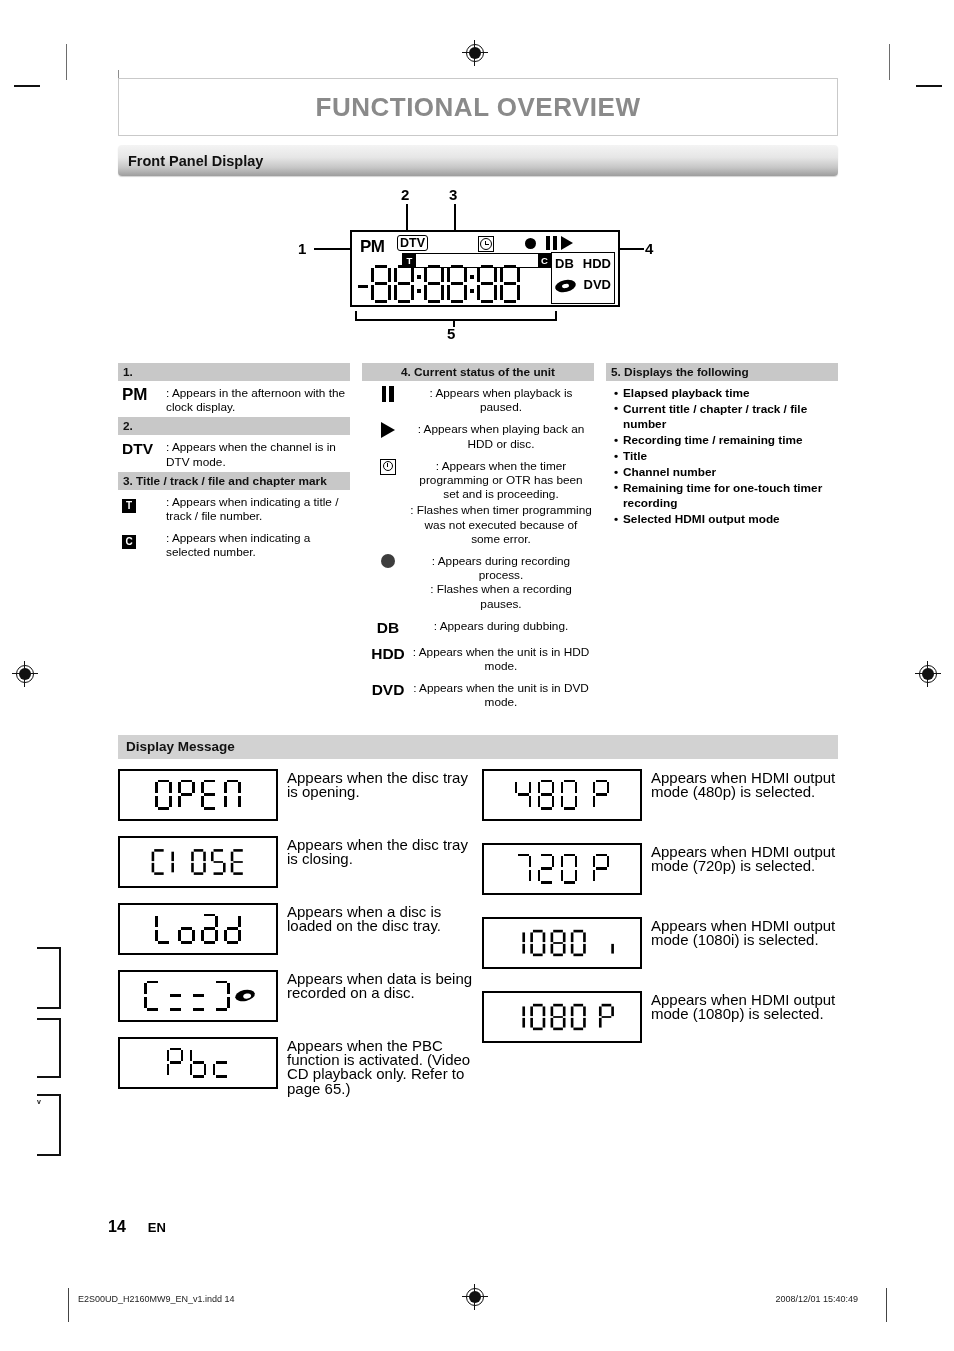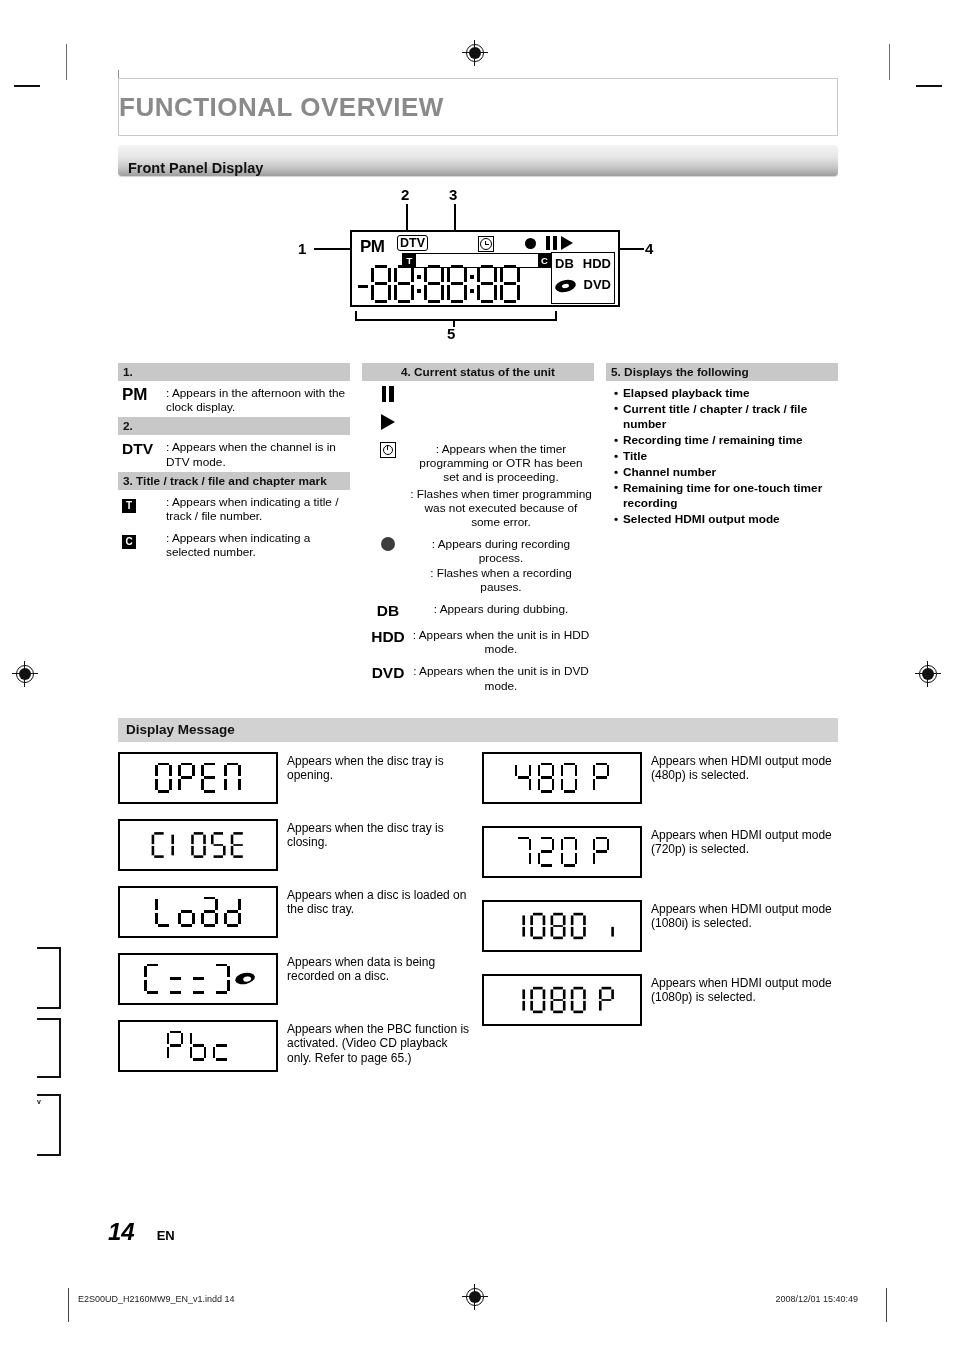--- a/index.html
+++ b/index.html
@@ -21,31 +21,31 @@
       linear-gradient(to bottom,#111 49%,transparent 49%,transparent 51%,#111 51%);
     background-color:#111;}
   .reg .vb{position:absolute;left:8.2px;top:-4px;width:1.3px;height:26px;background:#111;}
   .reg .hb{position:absolute;top:8.2px;left:-4px;height:1.3px;width:26px;background:#111;}
 
   
   .content{position:absolute;left:118px;top:78px;width:720px;}
 
   .title-frame{
     border:1px solid #c9c9c9;height:58px;box-sizing:border-box;
-    display:flex;align-items:center;justify-content:flex-start;background:#fff;
+    display:flex;align-items:center;justify-content:center;background:#fff;
   }
   .title-frame .t{
     font-size:26px;font-weight:bold;letter-spacing:.5px;color:#8a8a8a;
   }
 
   .bar-gradient{
     margin-top:9px;height:31px;border-radius:4px;
     background:linear-gradient(to bottom,#f4f4f4 0%,#e6e6e6 40%,#c7c7c7 72%,#9d9d9d 100%);
     box-shadow:0 1px 1px rgba(0,0,0,.18);
-    display:flex;align-items:flex-end;
+    display:flex;align-items:center;
   }
   .bar-gradient .t{font-size:14.5px;font-weight:bold;padding-left:10px;color:#111;}
 
   .bar-flat{
     height:24px;background:#d2d2d2;display:flex;align-items:center;
   }
   .bar-flat .t{font-size:13.5px;font-weight:bold;padding-left:8px;color:#111;}
 
   
   .diagram{position:relative;height:175px;margin-top:4px;}
@@ -141,41 +141,41 @@
 
   
   .dmsec{margin-top:14px;}
   .dmgrid{display:flex;margin-top:10px;}
   .dmcol{width:360px;}
   .dmcol.right{margin-left:8px;}
   .dmitem{display:flex;align-items:flex-start;margin-bottom:15px;}
   .lcd{width:160px;height:52px;border:2.2px solid #000;box-sizing:border-box;background:#fff;
      display:flex;align-items:center;justify-content:center;position:relative;flex:0 0 160px;}
   .lcdtxt{display:flex;align-items:center;}
-  .dmtxt{font-size:12px;line-height:14.4px;padding-left:9px;padding-top:2px;}
+  .dmtxt{font-size:15px;line-height:14.4px;padding-left:9px;padding-top:2px;}
 
   
   .ch{position:relative;width:17px;height:30px;margin:0 3px;}
   .ch i{position:absolute;background:#000;display:block;}
   .ch i.a{left:3px;top:0;width:11px;height:2.6px;}
   .ch i.g{left:3px;top:13.5px;width:11px;height:2.6px;}
   .ch i.d{left:3px;top:27.4px;width:11px;height:2.6px;}
   .ch i.f{left:0;top:2.6px;width:2.6px;height:11px;}
   .ch i.b{left:14.4px;top:2.6px;width:2.6px;height:11px;}
   .ch i.e{left:0;top:16.1px;width:2.6px;height:11.3px;}
   .ch i.c{left:14.4px;top:16.1px;width:2.6px;height:11.3px;}
 
   .gapsm{width:9px;}
 
   
   .prog{display:flex;align-items:center;}
 
   
   .pagenum{position:absolute;left:108px;top:1218px;display:flex;align-items:baseline;}
-  .pagenum .n{font-size:24px;font-weight:bold;font-style:italic;}
+  .pagenum .n{font-size:16px;font-weight:bold;}
   .pagenum .en{font-size:13px;font-weight:bold;margin-left:22px;}
 
   
   .footer{position:absolute;left:0;top:1288px;width:954px;height:40px;}
   .footer .fl{position:absolute;left:78px;top:6px;font-size:9px;color:#222;}
   .footer .fr{position:absolute;right:96px;top:6px;font-size:9px;color:#222;}
   .footer .line{position:absolute;background:#444;}
 
   
   .brk{position:absolute;border:2px solid #111;border-left:none;width:22px;}
@@ -370,24 +370,26 @@
           </div>
           <div class="txt">: Appears when indicating a selected number.</div>
         </div>
       </div>
 
       <div class="col c2">
         <div class="sechdr">4. Current status of the unit</div>
 
         <div class="row">
           <div class="sym"><span class="ico-pause"></span></div>
+          <div class="txt">: Appears when playback is paused.</div>
         </div>
 
         <div class="row">
           <div class="sym"><span class="ico-play"></span></div>
+          <div class="txt">: Appears when playing back an HDD or disc.</div>
         </div>
 
         <div class="row">
           <div class="sym"><span class="ico-timer"></span></div>
           <div class="txt">
             <div>: Appears when the timer programming or OTR has been set and is proceeding.</div>
             <div style="margin-top:2px;">: Flashes when timer programming was not executed because of some error.</div>
           </div>
         </div>
 

